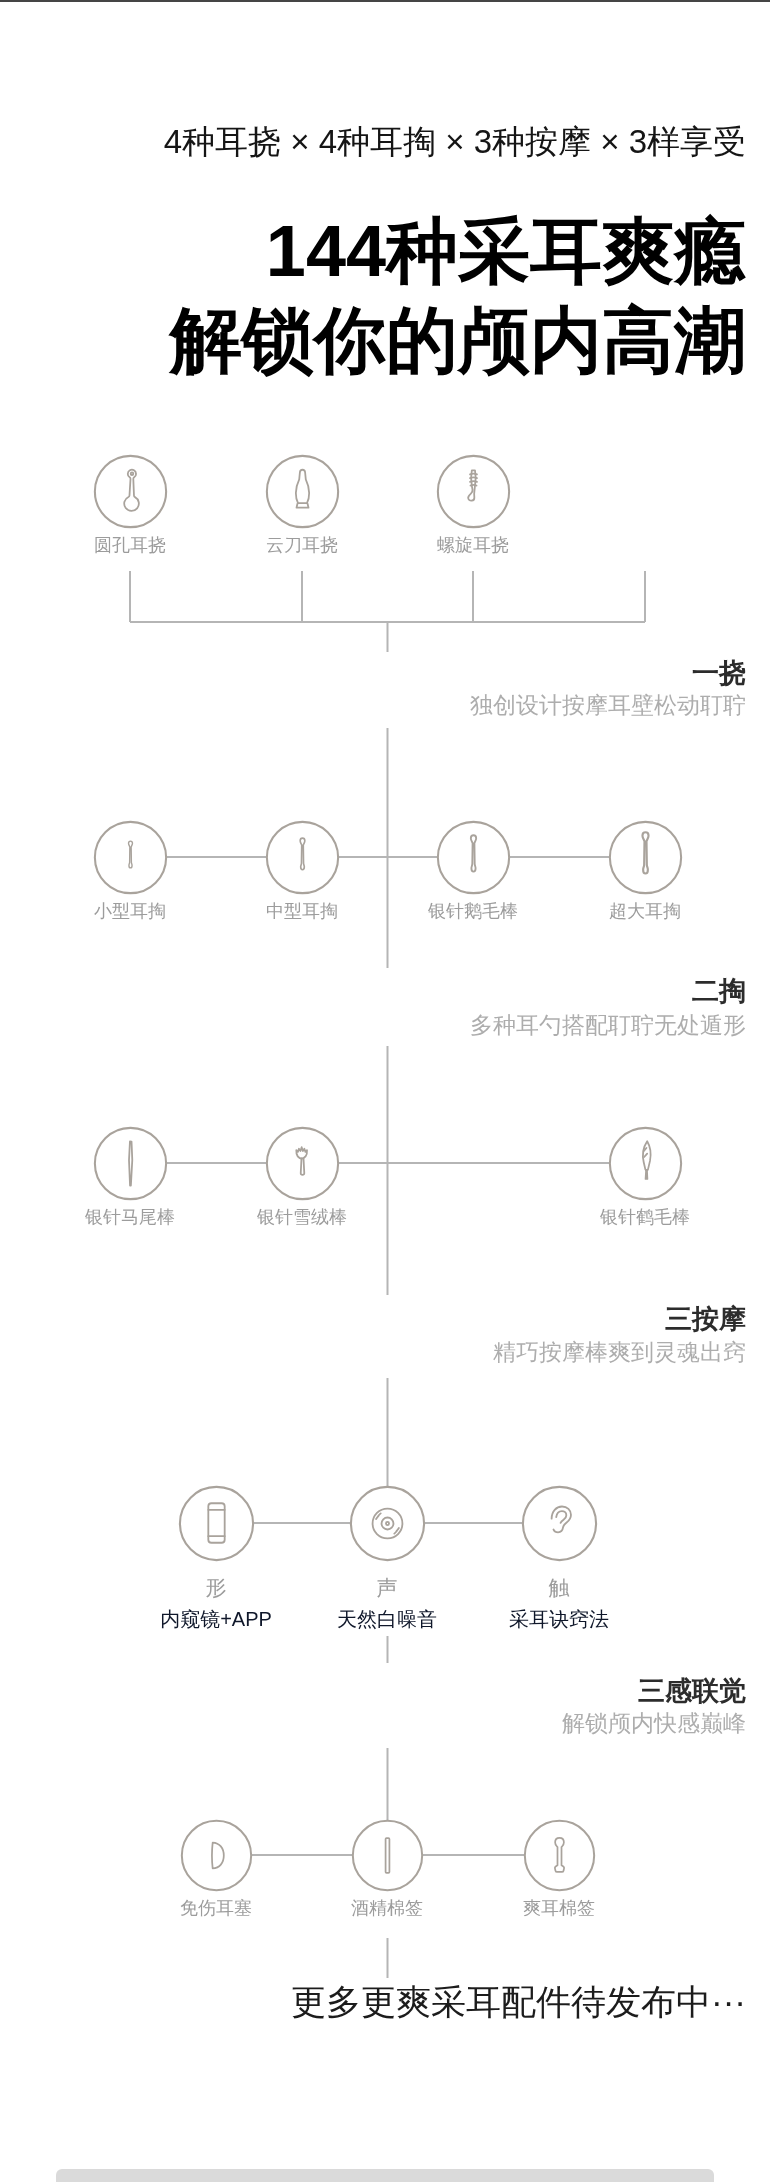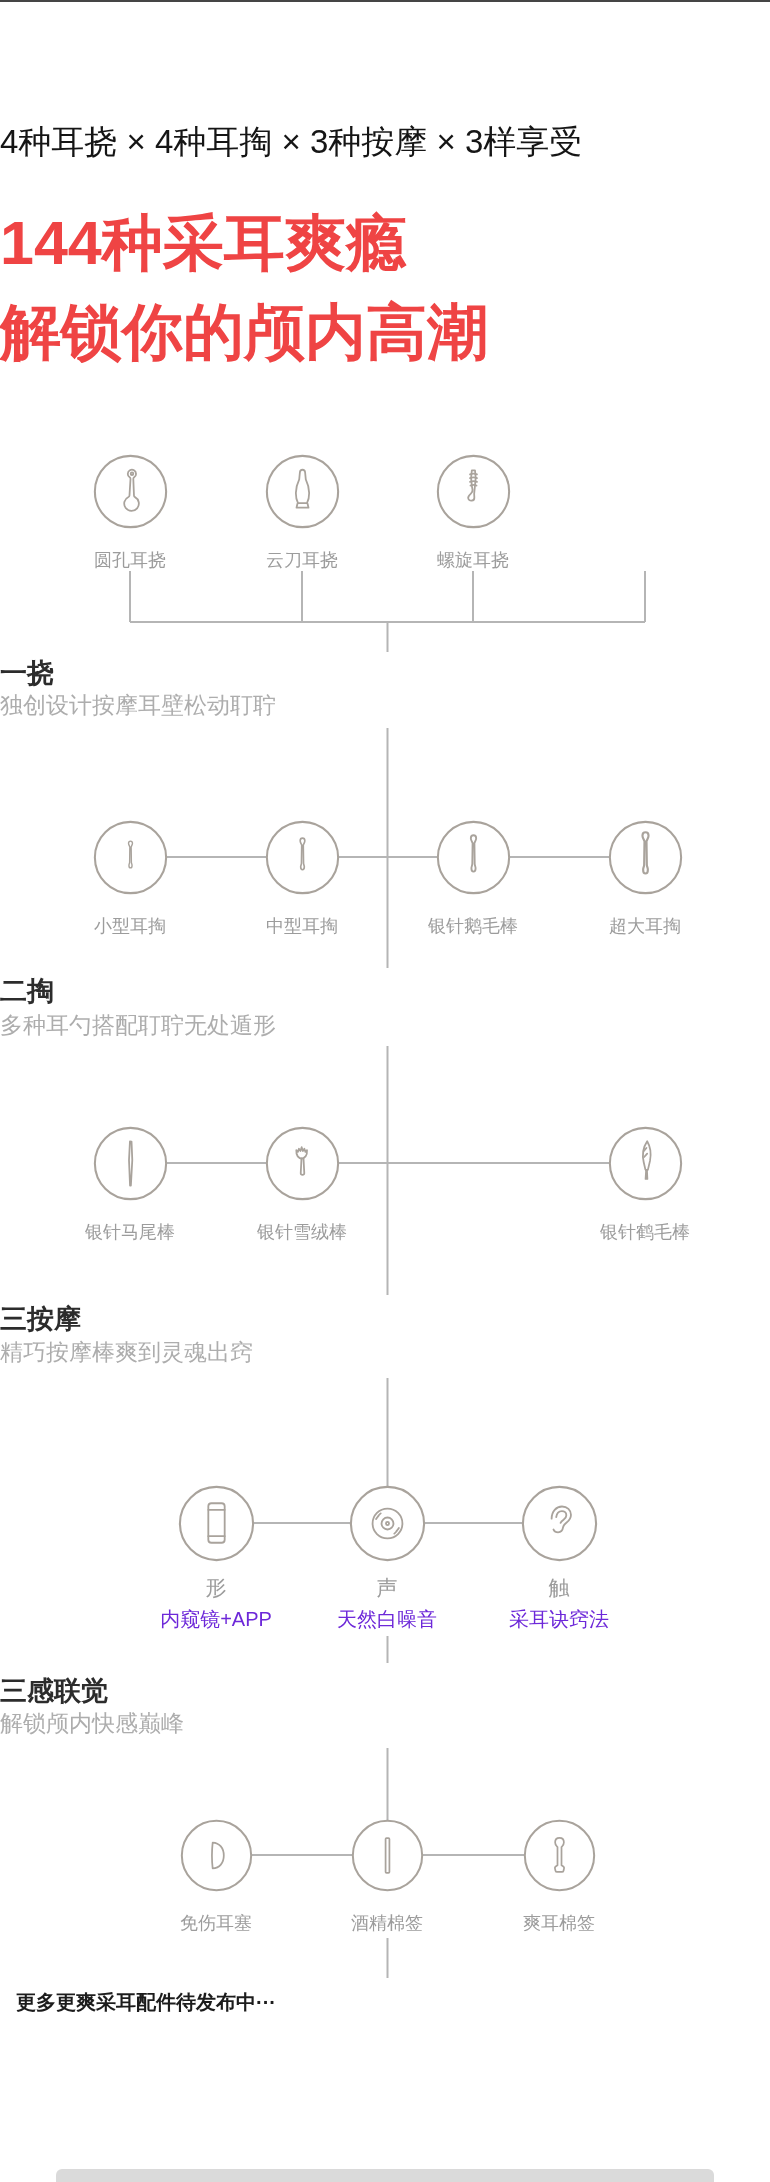--- a/index.html
+++ b/index.html
@@ -1,29 +1,29 @@
 <!DOCTYPE html>
 <html><head>
 <meta charset="utf-8">
 <style>
   html,body{margin:0;padding:0;background:#ffffff;}
   .canvas{position:relative;width:770px;height:2182px;background:#fff;overflow:hidden;
           font-family:"Liberation Sans","DejaVu Sans",sans-serif;color:#151515;}
-  .abs{position:absolute;left:0;width:714px;text-align:left;}
+  .abs{position:absolute;left:0;width:714px;text-align:right;padding-left:32px;}
   .tagline{top:121px;font-size:33px;line-height:42px;color:#151515;}
-  .big-title{top:199px;font-size:61px;line-height:89px;font-weight:700;color:#ef4444;letter-spacing:0px;}
+  .big-title{top:207px;font-size:72px;line-height:89px;font-weight:700;color:#000000;letter-spacing:0px;}
   .sec-title{font-size:27px;font-weight:700;color:#2c2c2c;line-height:32px;}
   .sec-sub{font-size:23px;color:#adadad;line-height:28px;}
-  .footer-note{top:1985px;font-size:20px;font-weight:700;color:#1c1c1c;line-height:34px;margin-left:16px;}
+  .footer-note{top:1985px;font-size:35px;font-weight:400;color:#1c1c1c;line-height:34px;}
   .lines{position:absolute;top:0;left:0;z-index:0;}
   .lines path{stroke:#b5b5b5;stroke-width:2;fill:none;}
   .item{position:absolute;width:172px;display:flex;flex-direction:column;align-items:center;z-index:1;}
-  .item .lbl{margin-top:19px;font-size:18px;color:#9c9c9c;line-height:24px;white-space:nowrap;}
+  .item .lbl{margin-top:4px;font-size:18px;color:#9c9c9c;line-height:24px;white-space:nowrap;}
   .item .lbl-lg{margin-top:12px;font-size:21px;color:#9c9c9c;line-height:27px;white-space:nowrap;}
-  .item .sub{margin-top:5px;font-size:20px;color:#6d28d9;line-height:26px;white-space:nowrap;}
+  .item .sub{margin-top:5px;font-size:20px;color:#0f172a;line-height:26px;white-space:nowrap;}
   svg.node .ring{fill:#ffffff;stroke:#a9a39c;stroke-width:2.2;}
   svg.node .glyph{fill:none;stroke:#a9a39c;stroke-width:1.9;stroke-linecap:round;stroke-linejoin:round;}
   .topline{position:absolute;top:0;left:0;width:770px;height:2px;background:#454545;z-index:2;}
   .bottom-strip{position:absolute;left:56px;top:2169px;width:658px;height:13px;background:#dadada;border-radius:6px 6px 0 0;}
   .txt{z-index:2;}
 </style>
 </head>
 <body>
 
 <div class="canvas">

